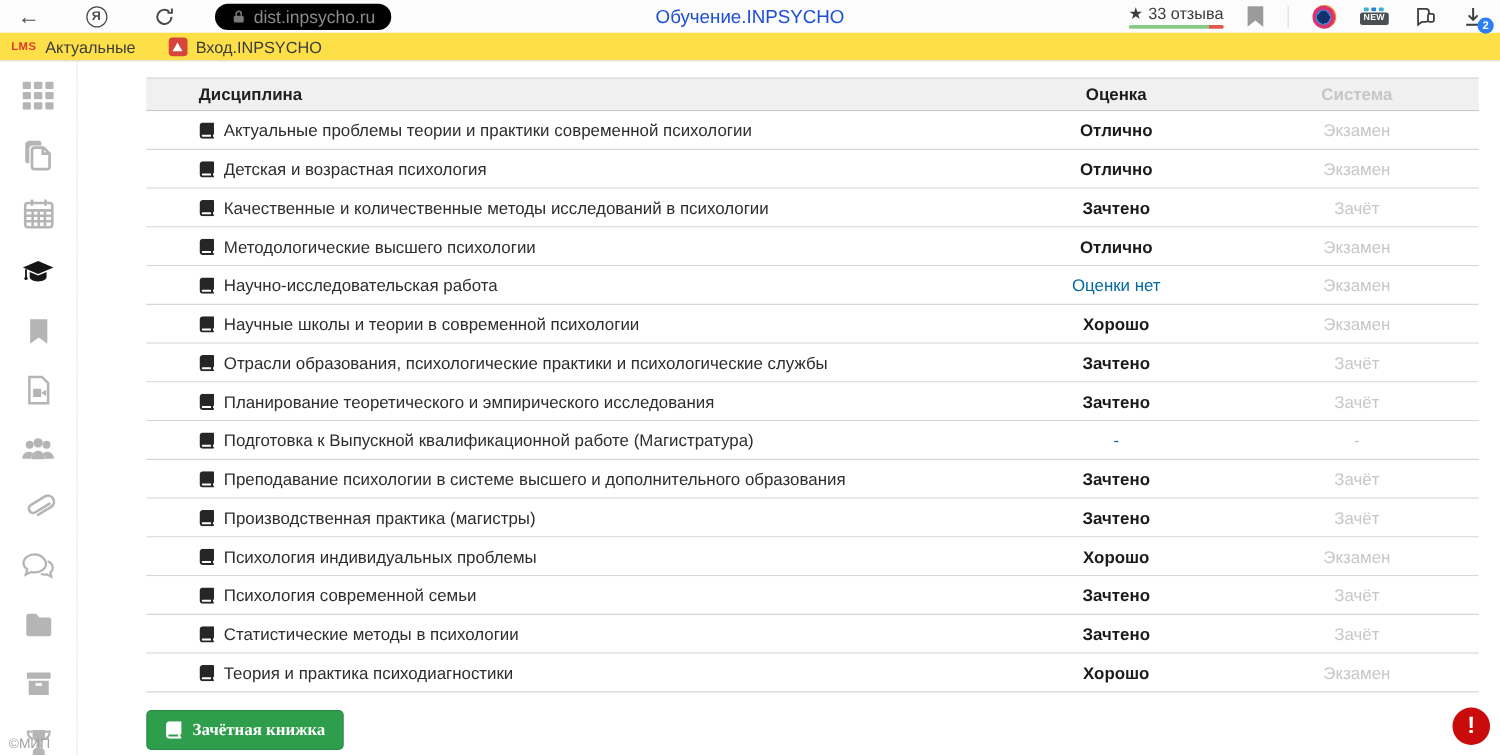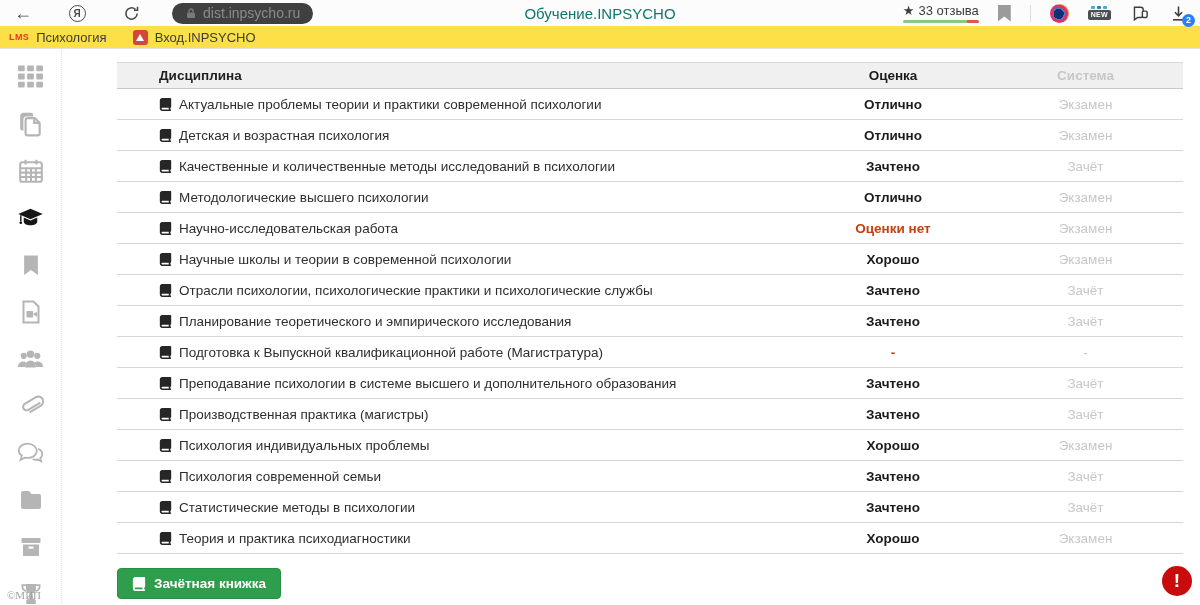--- a/index.html
+++ b/index.html
@@ -9,25 +9,25 @@
 
   
   .toolbar { height:26px; background:#fcfcfc; display:flex; align-items:center;
              padding:0 12px; position:relative; }
   .tb-btn { color:#4a4a4a; display:flex; align-items:center; justify-content:center;
             width:22px; height:22px; cursor:pointer; }
   .tb-btn + .tb-btn { margin-left:32px; }
   .back-glyph { font-size:18px; line-height:1; }
   .ya-circle { width:17px; height:17px; border:1.6px solid #4a4a4a; border-radius:50%;
                font-size:10px; font-weight:bold; display:flex; align-items:center; justify-content:center; }
-  .addr { background:#404040; border-radius:11px; height:21px; display:flex; align-items:center;
+  .addr { background:#000000; border-radius:11px; height:21px; display:flex; align-items:center;
           gap:6px; padding:0 13px; margin-left:30px; cursor:text;justify-content:center; }
   .addr .url { color:#8b8b8b; font-size:14px; }
   .page-title { position:absolute; left:0; right:0; text-align:center; font-size:15px;
-                color:#0f766e; pointer-events:none; }
+                color:#1d4ed8; pointer-events:none; }
   .tb-right { margin-left:auto; display:flex; align-items:center; gap:19px; position:relative; z-index:2; }
   .reviews { display:flex; flex-direction:column; cursor:pointer; }
   .reviews-line { display:flex; align-items:center; gap:4px; font-size:13px; color:#3c3c3c; }
   .reviews-bar { height:3px; margin-top:2px; border-radius:2px;
                  background:linear-gradient(to right,#85c985 0 84%,#e2574b 84% 100%); }
   .flag { width:13px; height:17px; background:#9b9b9b;
           clip-path:polygon(0 0,100% 0,100% 100%,50% 70%,0 100%); cursor:pointer; }
   .sep { width:1px; height:17px; background:#ddd; }
   .ext-circle { width:19px; height:19px; border-radius:50%; cursor:pointer;
      background:radial-gradient(circle at 46% 52%, #12306e 0 35%, #3f7fd6 35% 43%, #d8356f 43% 64%, #f2823c 64% 100%); }
@@ -49,44 +49,44 @@
   .bm { display:flex; align-items:center; gap:7px; cursor:pointer; margin-right:26px; }
   .lms-logo { color:#e03a30; font-weight:bold; font-size:9px; letter-spacing:.4px; }
   .mip-icon { width:15px; height:15px; background:#d6453c; border-radius:3px;
               display:flex; align-items:center; justify-content:center; }
   .mip-tri { width:0; height:0; border-left:4px solid transparent; border-right:4px solid transparent;
              border-bottom:7px solid #fff; }
 
   
   .app { display:flex; height:555px; }
   .sidebar { width:62px; border-right:1px dotted #e0e0e0; display:flex; flex-direction:column;
-             align-items:center; padding-top:14px; gap:20px; position:relative; flex:none;font-family:Liberation Serif, serif; }
+             align-items:center; padding-top:14px; gap:20px; position:relative; flex:none; }
   .sb-icon { width:27px; height:27px; color:#b5b5b5; display:flex; align-items:center;
              justify-content:center; cursor:pointer; flex:none; }
   .sb-icon.active { color:#161616; }
   .sb-copy { position:absolute; bottom:3px; left:7px; font-size:11px; color:#a3a3a3; }
 
   .main { flex:1; padding:13px 17px 0 55px; }
 
   
   .thead, .trow { display:flex; align-items:center;padding-left:28px; }
   .thead { height:27px; background:#f0f0f0; border-top:1px solid #d8d8d8;
            border-bottom:1px solid #c9c9c9; font-weight:bold; font-size:13.5px; color:#222; }
   .trow { height:31px; border-bottom:1px solid #d6d6d6; font-size:13.5px; color:#2e2e2e; background:#fff; }
   .c-title { flex:1; display:flex; align-items:center; gap:7px; padding-left:14px; min-width:0; }
   .c-title span { white-space:nowrap; overflow:hidden; cursor:pointer; }
   .c-grade { width:190px; text-align:center; font-weight:bold; color:#1c1c1c; }
-  .c-grade.muted { color:#c2410c; font-weight:bold; }
+  .c-grade.muted { color:#0369a1; font-weight:normal; }
   .c-system { width:195px; text-align:center; color:#c7c7c7; }
   .book-icon { width:13px; height:13px; color:#262626; flex:none; display:flex; }
 
   .gradebook-btn { margin-top:14px; display:inline-flex; align-items:center; gap:8px;
                    background:#2f9e4c; border:1px solid #2a8f44; color:#fff; font-weight:bold;
                    font-size:13.5px; padding:7px 14px; border-radius:4px; cursor:pointer;
-                   font-family:Liberation Sans, sans-serif; }
+                   font-family:Liberation Serif, serif; }
   .gradebook-btn .book-icon { color:#fff; width:14px; height:14px; }
 
   .alert { position:absolute; right:8px; bottom:9px; width:30px; height:30px; border-radius:50%;
            background:#c90b0b; color:#fff; font-weight:bold; font-size:19px;
            display:flex; align-items:center; justify-content:center; cursor:pointer; }
 </style>
 </head>
 <body>
 
 <div class="toolbar">
@@ -142,21 +142,21 @@
           <path d="M5 20h14"></path>
       </svg>
       <span class="dl-badge">2</span>
     </div>
   </div>
 </div>
 
 <div class="bookmarks">
   <div class="bm">
     <span class="lms-logo">LMS</span>
-    <span>Психология</span>
+    <span>Актуальные</span>
   </div>
   <div class="bm">
     <span class="mip-icon">
         <span class="mip-tri"></span>
       </span>
     <span>Вход.INPSYCHO</span>
   </div>
 </div>
 
 <div class="app">
@@ -329,21 +329,21 @@
     </div>
     <div class="c-grade">Хорошо</div>
     <div class="c-system">Экзамен</div>
   </div>
 
   <div class="trow">
     <div class="c-title">
       <svg class="book-icon" viewBox="0 0 448 512" fill="currentColor">
         <path d="M96 0C43 0 0 43 0 96v320c0 53 43 96 96 96h288 32c17.7 0 32-14.3 32-32s-14.3-32-32-32V384c17.7 0 32-14.3 32-32V32c0-17.7-14.3-32-32-32H384 96zm0 384h256v64H96c-17.7 0-32-14.3-32-32s14.3-32 32-32z"></path>
       </svg>
-      <span>Отрасли психологии, психологические практики и психологические службы</span>
+      <span>Отрасли образования, психологические практики и психологические службы</span>
     </div>
     <div class="c-grade">Зачтено</div>
     <div class="c-system">Зачёт</div>
   </div>
 
   <div class="trow">
     <div class="c-title">
       <svg class="book-icon" viewBox="0 0 448 512" fill="currentColor">
         <path d="M96 0C43 0 0 43 0 96v320c0 53 43 96 96 96h288 32c17.7 0 32-14.3 32-32s-14.3-32-32-32V384c17.7 0 32-14.3 32-32V32c0-17.7-14.3-32-32-32H384 96zm0 384h256v64H96c-17.7 0-32-14.3-32-32s14.3-32 32-32z"></path>
       </svg>

